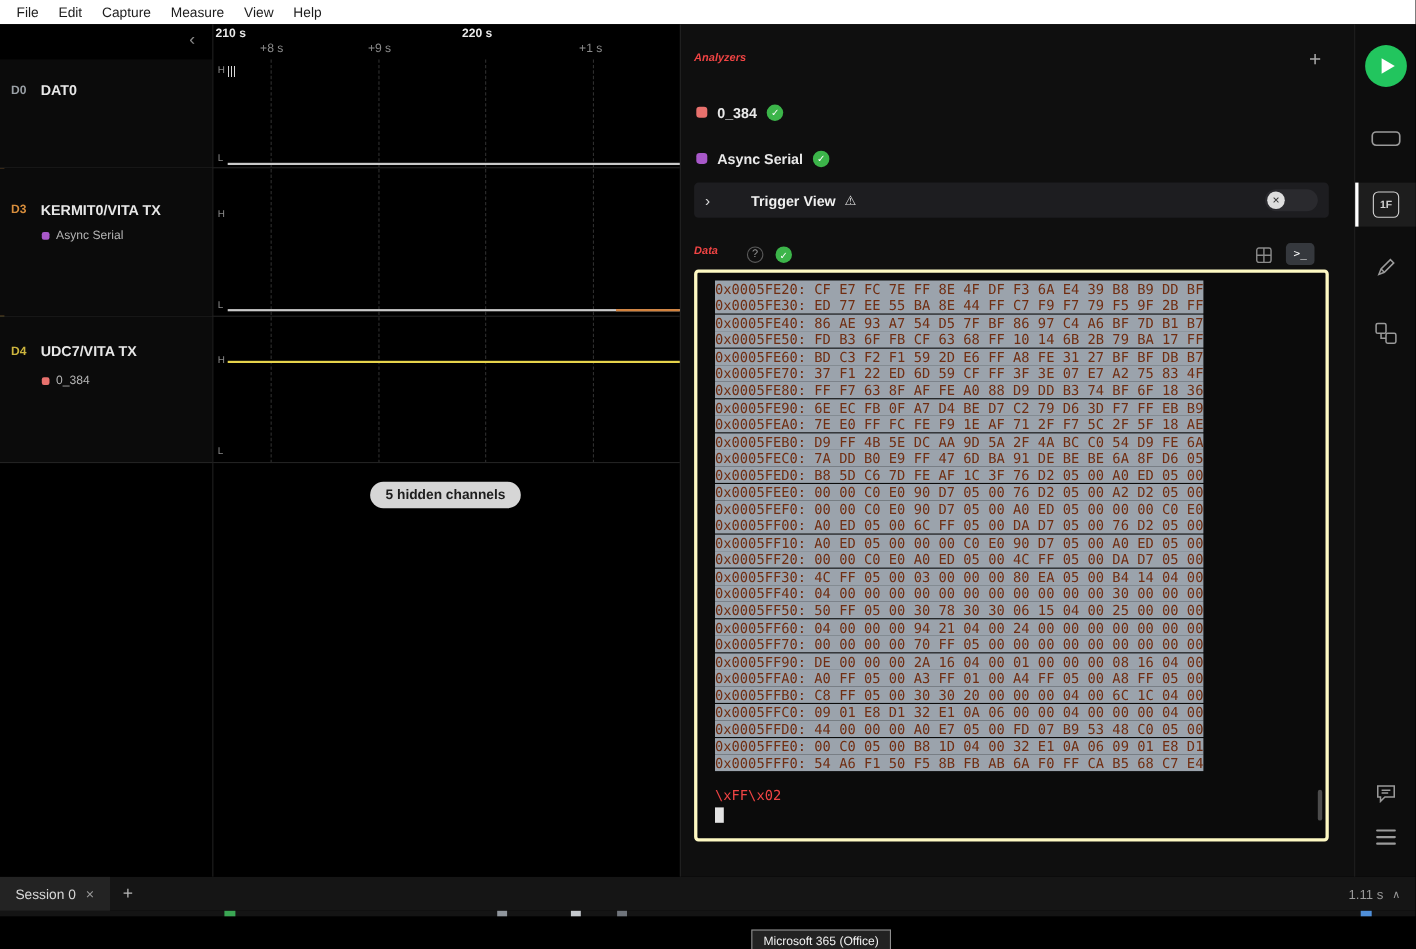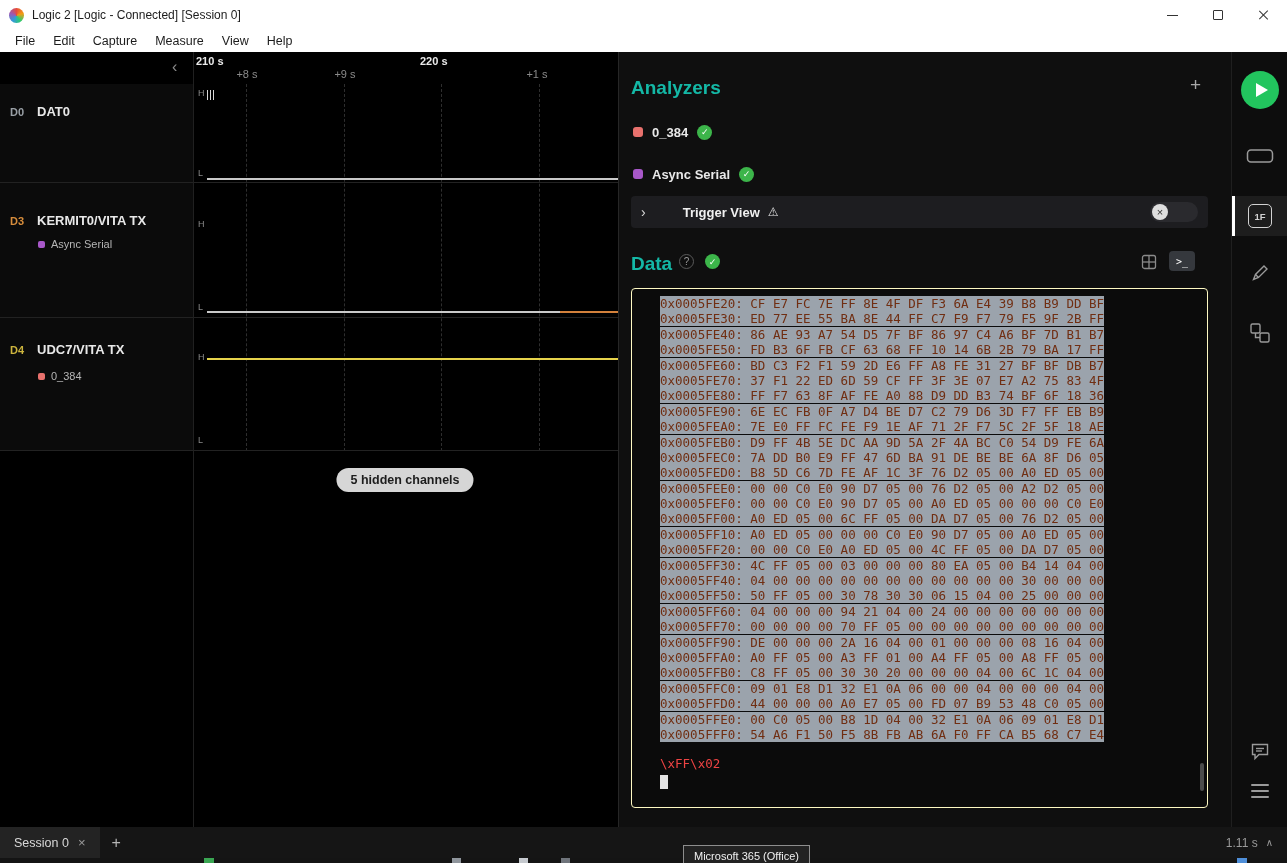--- a/index.html
+++ b/index.html
@@ -52,21 +52,21 @@
   .sig-grey { background:#c9c9c9; }
   .sig-yellow { background:#e6d34b; }
   .sig-orange { background:#d3813b; }
   .burst { position:absolute; left:14px; top:6px; width:9px; height:10px;
     background:repeating-linear-gradient(90deg,#d8d8d8 0 1px,transparent 1px 3px); }
   #hidden-btn { position:absolute; left:405px; top:416px; transform:translateX(-50%);
     background:#d6d6d6; color:#1d1d1d; font-size:12.5px; font-weight:600; padding:5px 14px; border-radius:14px; white-space:nowrap; z-index:4; }
 
   
   #panel { flex:1; position:relative; background:#0f0f0f; }
-  .panel-title { position:absolute; left:12px; font-size:19px; font-weight:700; color:#14b8a6; }
+  .panel-title { position:absolute; left:12px; font-size:10px; font-weight:700; color:#ef4444;font-style:italic; }
   #analyzers-title { top:25px; }
   #add-analyzer { position:absolute; right:30px; top:23px; font-size:19px; color:#a8a8a8; line-height:1; }
   .an-item { position:absolute; left:14px; display:flex; align-items:center; gap:9px; height:20px; }
   .an-sq { width:10px; height:10px; border-radius:3px; }
   .an-sq-red { background:#e8716d; }
   .an-sq-purple { background:#a858c9; }
   .an-label { font-size:13px; font-weight:600; color:#e9e9e9; }
   .check { width:15px; height:15px; border-radius:50%; background:#3cb54a; color:#fff; font-size:9px; display:flex; align-items:center; justify-content:center; }
   #trigger-row { position:absolute; left:12px; right:23px; top:144px; height:32px; background:#1d1d20; border-radius:4px; display:flex; align-items:center; padding:0 10px; gap:8px; }
   .chev { color:#d9d9d9; font-size:14px; }
@@ -75,21 +75,21 @@
   #trigger-pill { margin-left:auto; width:48px; height:20px; border-radius:10px; background:#2a2a2e; display:flex; align-items:center; padding:2px; }
   #trigger-pill .knob { width:16px; height:16px; border-radius:50%; background:#dedede; color:#333; font-size:11px; display:flex; align-items:center; justify-content:center; }
 
   #data-title { top:201px; }
   #data-help { position:absolute; left:60px; top:202px; width:15px; height:15px; border-radius:50%; border:1px solid #5a5a5a; color:#9a9a9a; font-size:10px; display:flex; align-items:center; justify-content:center; }
   #data-check { position:absolute; left:86px; top:202px; }
   #grid-icon { position:absolute; right:74px; top:202px; }
   #term-icon { position:absolute; right:36px; top:199px; width:26px; height:20px; background:#35383d; border-radius:4px; color:#fff;
     font-family:"DejaVu Sans Mono", monospace; font-size:10px; display:flex; align-items:center; justify-content:center; }
 
-  #terminal { position:absolute; left:12px; right:23px; top:236px; height:520px; background:#0b0b0b; border:1px solid #fef9c3; border-radius:4px; padding:7px 28px; overflow:hidden; }
+  #terminal { position:absolute; left:12px; right:23px; top:223px; height:520px; background:#0b0b0b; border:3px solid #fef9c3; border-radius:4px; padding:7px 16px; overflow:hidden; }
   .hexline { white-space:pre; line-height:15.4px; height:15.4px; font-family:"DejaVu Sans Mono", monospace; font-size:12.5px; }
   .hexline .sel { background:#9ba3ac; color:#702e12; }
   #term-tail { margin-top:14px; white-space:pre; font-family:"DejaVu Sans Mono", monospace; font-size:12.5px; color:#ef4444; line-height:15.4px; }
   #term-cursor { width:8px; height:14px; background:#e3e3e3; margin-top:3px; }
   #term-scroll { position:absolute; right:3px; bottom:16px; width:4px; height:28px; border-radius:2px; background:#4c4c4c; }
 
   
   #toolbar { width:56px; background:#0d0d0d; border-left:1px solid #1f1f1f; position:relative; }
   .tb-item { position:absolute; left:0; width:56px; display:flex; align-items:center; justify-content:center; }
   #tb-play { top:19px; }
@@ -119,35 +119,20 @@
   
   #taskbar { height:5px; background:#141414; position:relative; }
   .tb-frag { position:absolute; top:0; height:5px; }
   #os-tooltip { position:absolute; left:683px; top:845px; z-index:50; background:#222; border:1px solid #8d8d8d; color:#f0f0f0; font-size:11px; padding:4px 10px; white-space:nowrap; }
 </style>
 </head>
 <body>
 
 <div id="app">
 
-  <div id="titlebar">
-    <div id="app-icon"></div>
-    <div id="win-title">Logic 2 [Logic - Connected] [Session 0]</div>
-    <div id="win-controls">
-      <div class="win-btn">
-          <div class="glyph-min"></div>
-        </div>
-      <div class="win-btn">
-          <div class="glyph-max"></div>
-        </div>
-      <div class="win-btn">
-          <div class="glyph-close"></div>
-        </div>
-    </div>
-  </div>
 
   <nav id="menubar">
 
   <span class="menu-item">File</span>
       <span class="menu-item">Edit</span>
       <span class="menu-item">Capture</span>
       <span class="menu-item">Measure</span>
       <span class="menu-item">View</span>
       <span class="menu-item">Help</span>
     </nav>

